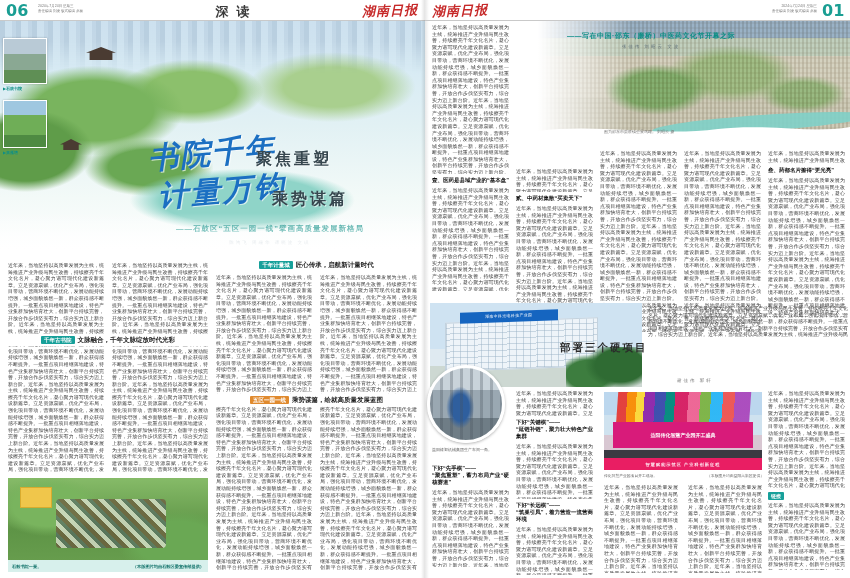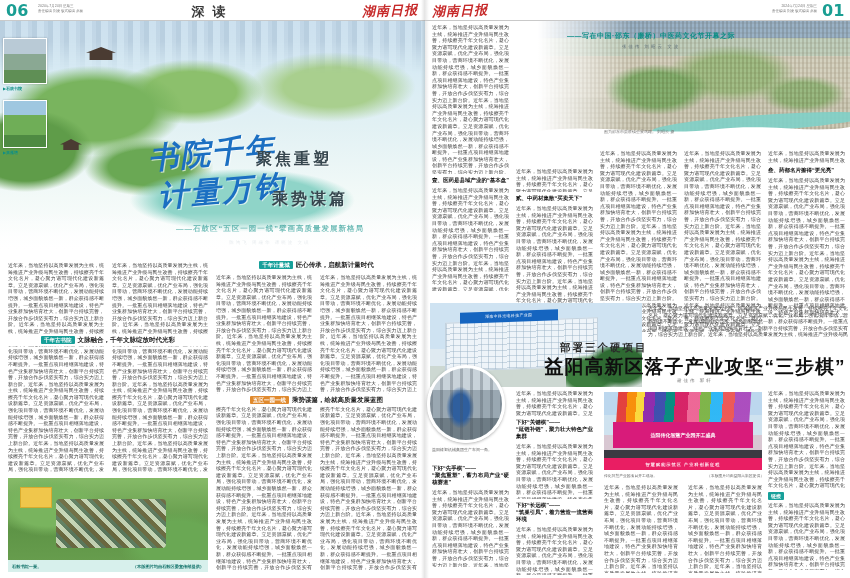--- a/index.html
+++ b/index.html
@@ -5,21 +5,21 @@
   * { margin:0; padding:0; box-sizing:border-box; }
   html,body { width:850px; height:578px; }
   body { font-family:"Liberation Sans","DejaVu Sans",sans-serif; background:#fff; overflow:hidden; }
   #sheet { position:relative; width:850px; height:578px; background:#fff; overflow:hidden; }
 
   .abs { position:absolute; }
 
   
   .pgnum { font-size:16px; font-weight:bold; color:#1a9e93; font-family:"DejaVu Sans",sans-serif; }
   .hdr-small { font-size:3.5px; line-height:4.6px; color:#777; }
-  .section-title { font-size:13px; font-weight:bold; letter-spacing:8px; color:#3a3a3a; text-align:center; }
+  .section-title { font-size:13px; font-weight:bold; letter-spacing:8px; color:#3a3a3a; text-align:center;margin-left:24px; }
   .masthead { font-size:13px; font-weight:bold; font-style:italic; color:#c62828;
               font-family:"DejaVu Serif","Liberation Serif",serif; transform:rotate(-2deg); letter-spacing:1px; }
   .hdr-rule { border-top:1px solid #c9c9c9; }
 
   
   .tx { position:absolute; font-size:5px; line-height:6.6px; color:#3b3b3b; text-align:justify;
         overflow:hidden; word-break:break-all; }
   .tx p { margin:0 0 2px 0; overflow:hidden; }
 
   
@@ -266,21 +266,20 @@
     <div class="trees"></div>
   </div>
   <div class="circ">
     <div class="pipes"></div>
   </div>
   <div class="fact-cap">益阳橡塑机械集团生产车间一角。</div>
 
   <div class="tx" style="left:648px; top:305px; width:200px; height:32px;">近年来，当地坚持以高质量发展为主线，统筹推进产业升级与民生改善，持续擦亮千年文化名片，凝心聚力谱写现代化建设新篇章。立足资源禀赋，优化产业布局，强化项目带动，营商环境不断优化，发展动能持续增强，城乡面貌焕然一新，群众获得感不断提升。一批重点项目相继落地建设，特色产业集群加快培育壮大，创新平台持续完善，开放合作步伐坚实有力，综合实力迈上新台阶。近年来，当地坚持以高质量发展为主线，统筹推进产业升级与民生改善，持续擦亮千年文化名片，凝心聚力谱写现代化建设新篇章。立足资源禀赋，优化产业布局，强化项目带动，营商环境不断优化，发展动能持续增强，城乡面貌焕然一新，群众获得感不断提升。</div>
 
   <div class="a2-kicker">部署三个硬项目</div>
-  <div class="a2-headline">益阳高新区落子产业攻坚“三步棋”</div>
   <div class="a2-byline">谢佳伟 郭轩</div>
 
   <div class="tx" style="left:432px; top:462px; width:77px; height:111px;">
     <div class="r-sub2a">下好“先手棋”——</div>
     <div class="r-sub2b">“聚焦重塑”，蓄力布局产业“硬核赛道”</div>
     <p style="height:78px;">近年来，当地坚持以高质量发展为主线，统筹推进产业升级与民生改善，持续擦亮千年文化名片，凝心聚力谱写现代化建设新篇章。立足资源禀赋，优化产业布局，强化项目带动，营商环境不断优化，发展动能持续增强，城乡面貌焕然一新，群众获得感不断提升。一批重点项目相继落地建设，特色产业集群加快培育壮大，创新平台持续完善，开放合作步伐坚实有力，综合实力迈上新台阶。近年来，当地坚持以高质量发展为主线，统筹推进产业升级与民生改善，持续擦亮千年文化名片，凝心聚力谱写现代化建设新篇章。立足资源禀赋，优化产业布局，强化项目带动，营商环境不断优化，发展动能持续增强，城乡面貌焕然一新，群众获得感不断提升。</p>
   </div>
   <div class="tx" style="left:516px; top:390px; width:77px; height:185px;">
     <p style="height:26px;">近年来，当地坚持以高质量发展为主线，统筹推进产业升级与民生改善，持续擦亮千年文化名片，凝心聚力谱写现代化建设新篇章。立足资源禀赋，优化产业布局，强化项目带动，营商环境不断优化，发展动能持续增强。</p>
     <div class="r-sub2a">下好“关键棋”——</div>

